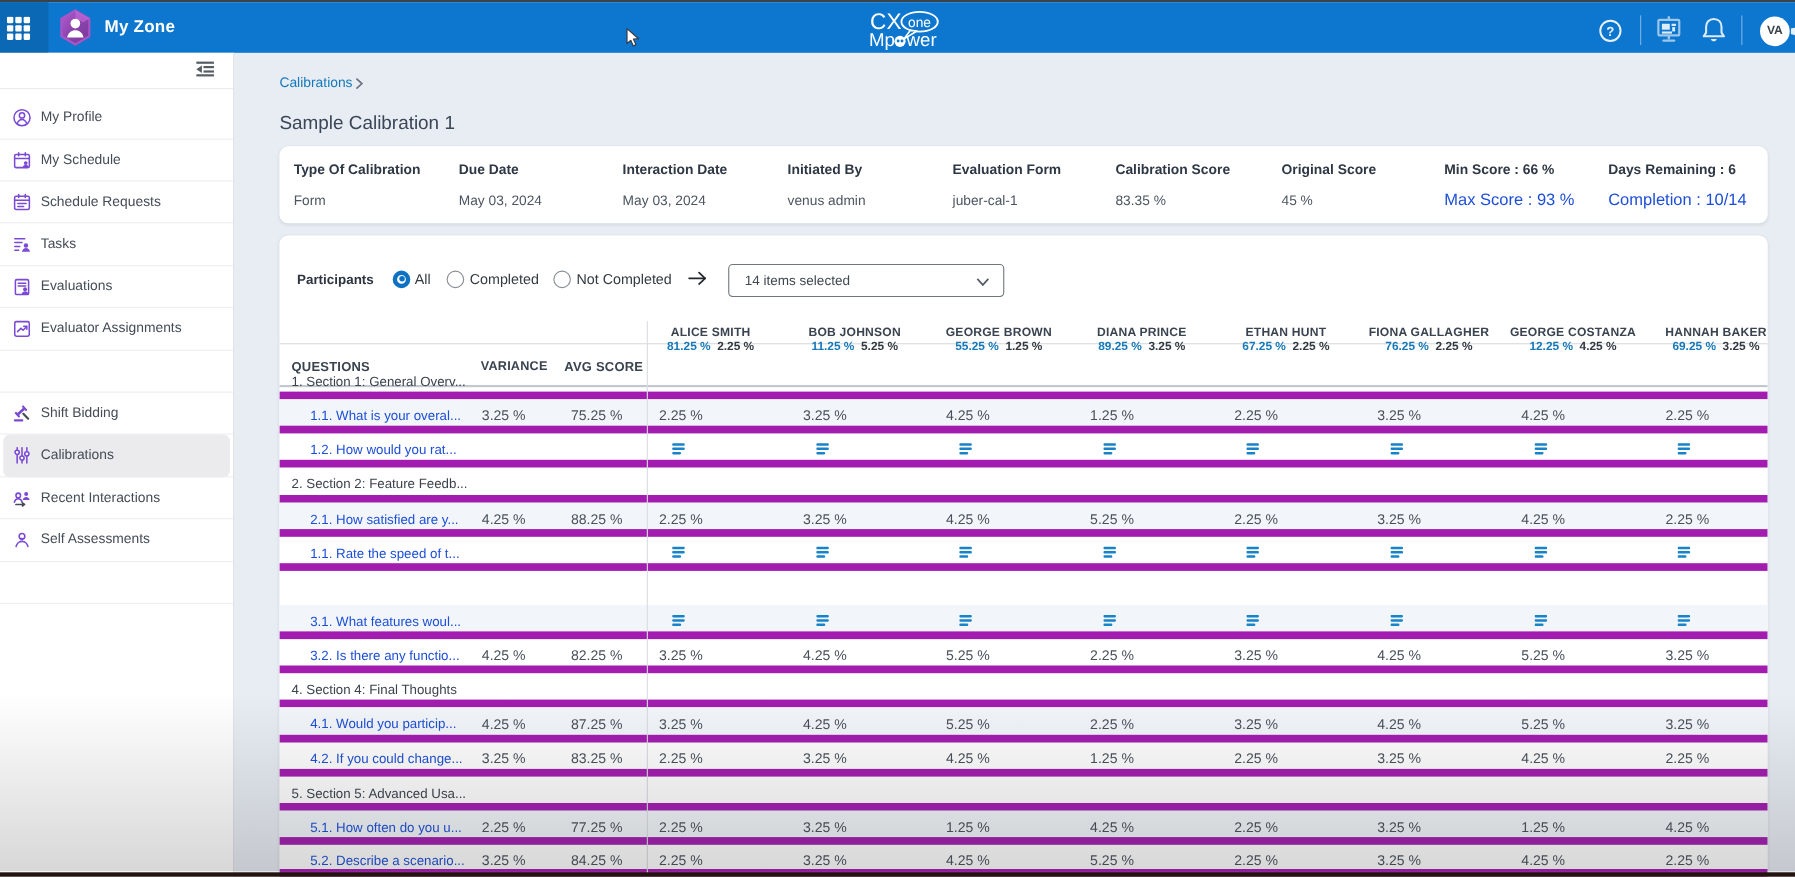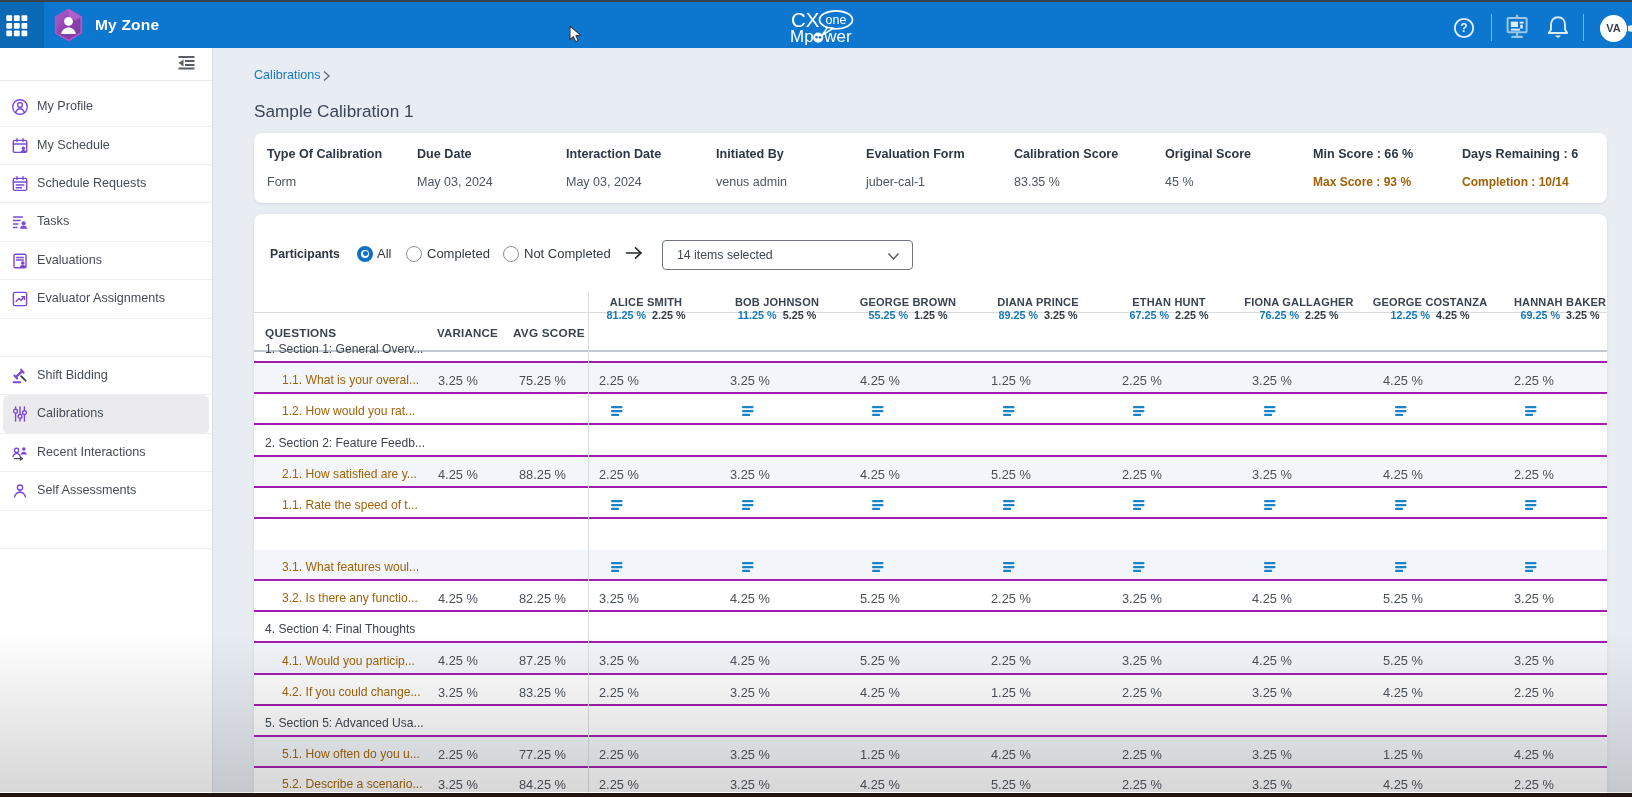--- a/index.html
+++ b/index.html
@@ -14,41 +14,41 @@
 .sdiv{left:0;width:212px;height:1px;background:#eeeef1;}
 .sicon{position:absolute;left:11px;top:11px;}
 .stext{position:absolute;left:37px;top:0;height:39px;line-height:39px;font-size:12.6px;color:#454c57;}
 #shl{left:3px;top:346.5px;width:206px;height:39px;background:#ebebee;border-radius:6px;}
 #content{left:213px;top:48px;width:1419px;height:749px;background:#e8edf4;}
 .card{position:absolute;background:#fff;border-radius:8px;box-shadow:0 1px 3px rgba(25,35,50,.10);}
 #crumb{left:254px;top:64px;height:22px;line-height:22px;font-size:12.6px;color:#1779ba;}
 #title{left:254px;top:99px;height:24px;line-height:24px;font-size:17.2px;color:#3b4656;}
 .ilabel{position:absolute;top:12px;height:18px;line-height:18px;font-size:12.6px;font-weight:bold;color:#2e3744;white-space:nowrap;}
 .ival{position:absolute;top:40px;height:18px;line-height:18px;font-size:12.5px;color:#4c5560;white-space:nowrap;}
-.ival.b{font-weight:bold;color:#a16207;font-size:12px;}
+.ival.b{font-weight:normal;color:#1d4ed8;font-size:15px;}
 #ptc{left:16px;top:26px;height:28px;line-height:28px;font-weight:bold;font-size:12.2px;color:#2e3540;}
 .radio{position:absolute;top:31.5px;width:16px;height:16px;border-radius:50%;background:#fff;}
 .radio.off{border:1.8px solid #898f96;}
 .radio.on{border:4px solid #0e72c4;}
 .radio.on:after{content:'';position:absolute;left:1.5px;top:1.5px;width:5px;height:5px;border-radius:50%;background:#0e72c4;}
 .rlabel{position:absolute;top:26px;height:28px;line-height:28px;font-size:13px;color:#333a42;}
 #dd{left:408px;top:26px;width:251px;height:30px;border:1px solid #6f767e;border-radius:4px;background:#fff;}
 #ddt{position:absolute;left:14px;top:0;height:28px;line-height:28px;font-size:12.3px;color:#40474f;}
 #thead{left:0;top:78px;width:1353px;height:40px;border-top:1px solid #d7dadf;border-bottom:2px solid #c3c8ce;margin-top:20px;}
 .hq{position:absolute;height:40px;line-height:40px;font-size:11.8px;font-weight:bold;color:#3a4350;letter-spacing:.2px;}
 .pcol{position:absolute;top:0;width:116px;text-align:center;}
 .pname{margin-top:4px;font-size:11px;font-weight:bold;color:#3a4350;letter-spacing:.2px;white-space:nowrap;}
 .pscore{font-size:10.8px;font-weight:bold;white-space:nowrap;margin-top:1px;}
 .pscore .bl{color:#1779ba;}
 .pscore .dk{color:#333a42;margin-left:6px;}
 #vline{left:334px;top:78px;width:1px;height:505px;background:#d9dce1;}
-.trow{position:absolute;left:0;width:1353px;border-bottom:2px solid #a21caf;}
+.trow{position:absolute;left:0;width:1353px;border-bottom:7px solid #a21caf;}
 .trow.tint{background:#f2f6fa;}
 .sectxt{position:absolute;left:11px;top:2.5px;height:100%;display:flex;align-items:center;font-size:12.1px;color:#3c434e;}
-.qtxt{position:absolute;left:28px;top:2.5px;height:100%;display:flex;align-items:center;font-size:12.1px;color:#a16207;}
+.qtxt{position:absolute;left:28px;top:2.5px;height:100%;display:flex;align-items:center;font-size:12.1px;color:#1d4ed8;}
 .vval{position:absolute;top:2.5px;height:100%;display:flex;align-items:center;font-size:12.8px;color:#49505a;}
 .cellic{position:absolute;top:50%;margin-top:-5.3px;}
 #vignette{left:0;top:630px;width:1632px;height:162px;background:linear-gradient(rgba(45,45,45,0) 0%,rgba(45,45,45,0.19) 100%);pointer-events:none;}
 #botbar{left:0;top:793px;width:1632px;height:4px;background:#231410;}
 </style></head>
 <body>
 <div class="abs" id="content"></div>
 <div class="abs" id="topstrip"></div>
 <div class="abs" id="header">
 <div class="abs" id="hdark"></div>

